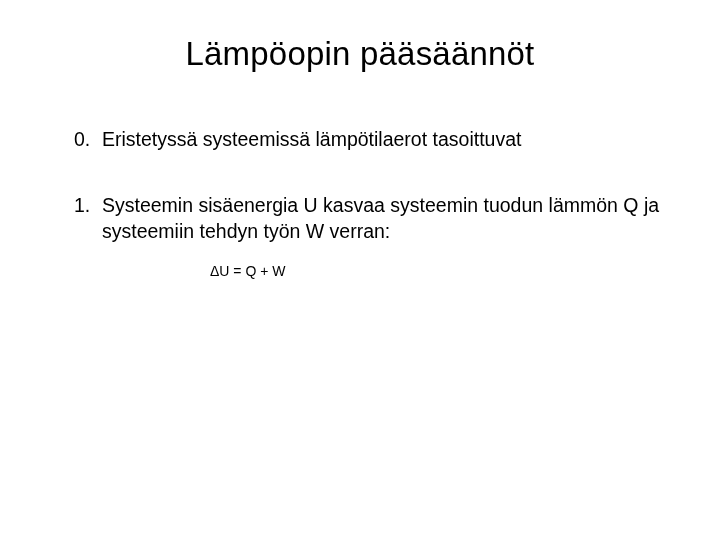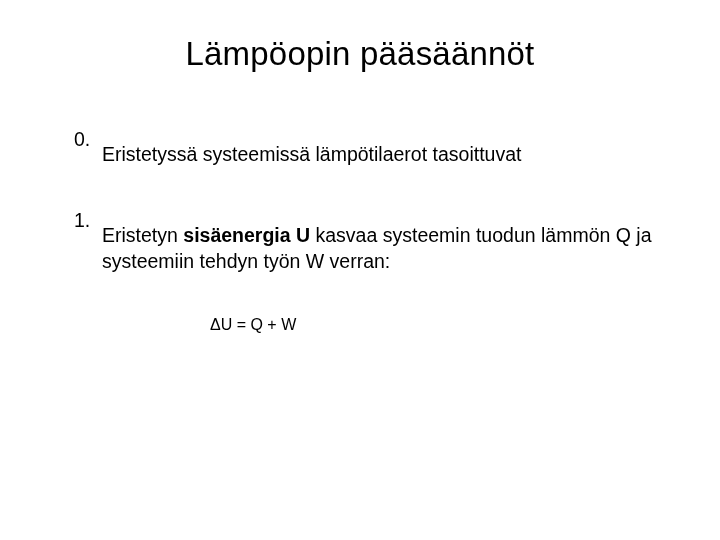--- a/index.html
+++ b/index.html
@@ -45,55 +45,53 @@
   .list-row {
     display: flex;
     align-items: flex-start;
   }
   .list-marker {
     flex: 0 0 auto;
     width: 28px;
   }
   .list-text {
     flex: 1 1 auto;
-    margin-top: 15px;
   }
   .gap-a { height: 40px; }
   .gap-b { height: 14px; }
   .gap-c { height: 44px; }
   .gap-d { height: 44px; }
   .equation {
-    font-size: 16px;
+    font-size: 14px;
     line-height: 26px;
     padding-left: 136px;
-    margin-top: 24px;
   }
   b {
-    font-weight: bold;
+    font-weight: normal;
   }
 </style>
 </head>
 <body>
 
 <div class="slide">
 
   <div class="slide-title">Lämpöopin pääsäännöt</div>
 
   <div class="body-area">
 
     <div class="para list-row">
       <span class="list-marker">0.</span>
       <span class="list-text">Eristetyssä systeemissä lämpötilaerot tasoittuvat</span>
     </div>
 
     <div class="gap-a"></div>
 
     <div class="para list-row">
       <span class="list-marker">1.</span>
-      <span class="list-text"><span>Eristetyn </span><b>sisäenergia U</b><span> kasvaa systeemin tuodun lämmön Q ja systeemiin tehdyn työn W verran:</span></span>
+      <span class="list-text"><span>Systeemin </span><b>sisäenergia U</b><span> kasvaa systeemin tuodun lämmön Q ja systeemiin tehdyn työn W verran:</span></span>
     </div>
 
     <div class="gap-b"></div>
 
     <div class="equation">ΔU = Q + W</div>
 
     <div class="gap-c"></div>
 
 
     <div class="gap-d"></div>

